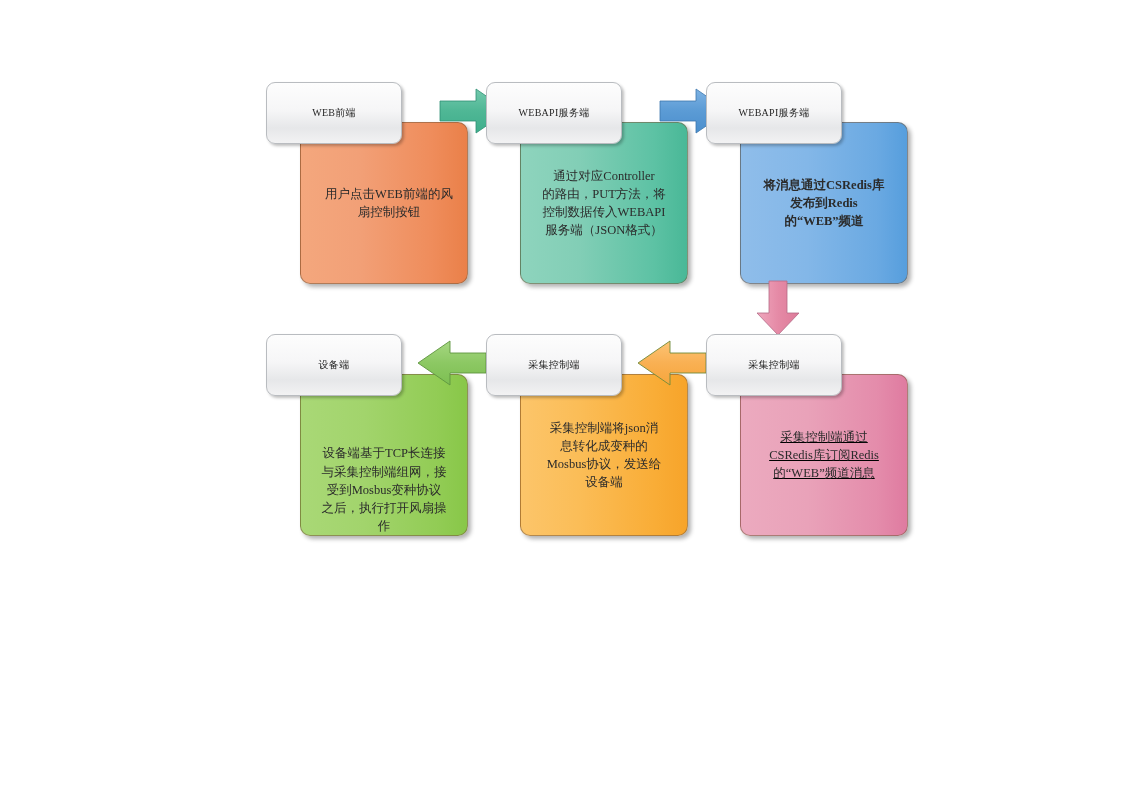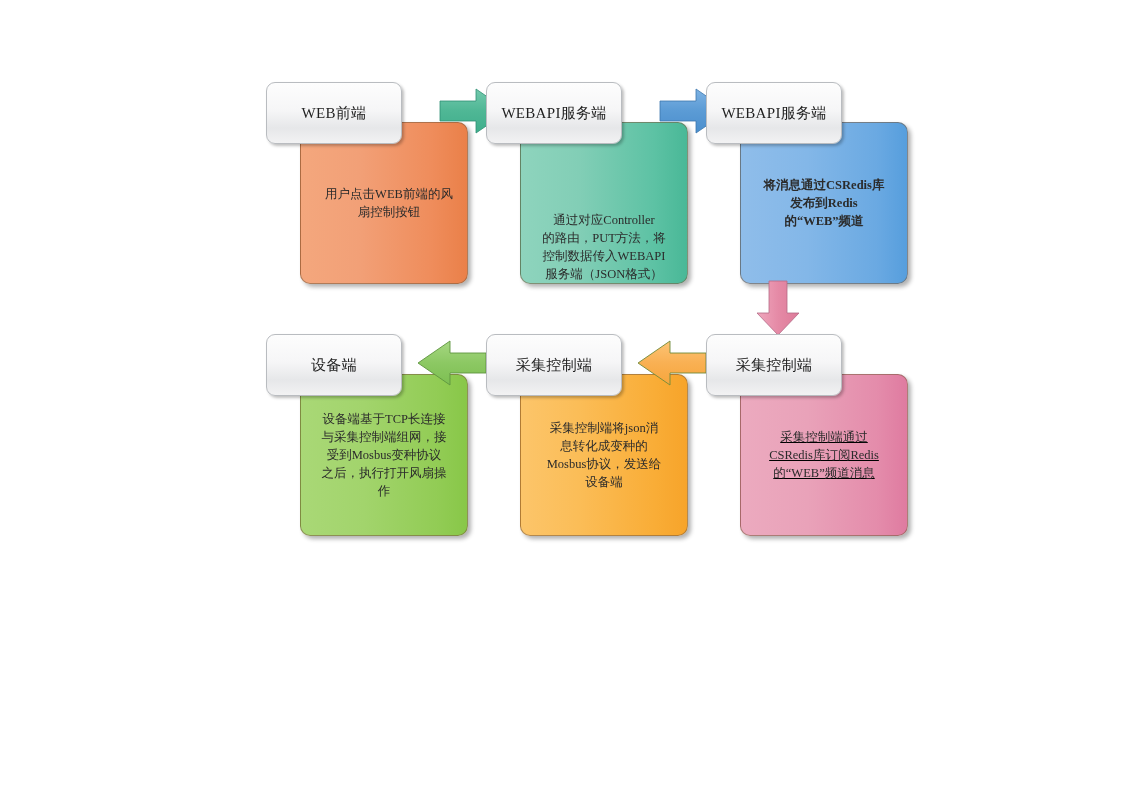--- a/index.html
+++ b/index.html
@@ -56,33 +56,33 @@
     box-sizing: border-box;
     border: 1px solid #b9bcc0;
     background: linear-gradient(to bottom, #fdfdfd 0%, #f6f6f7 45%, #e6e7e9 75%, #f2f2f3 100%);
     box-shadow: 2px 2px 3px rgba(0,0,0,0.25);
     display: flex;
     align-items: center;
     justify-content: center;
     z-index: 5;
   }
   .node-header-text {
-    font-size: 15px;
+    font-size: 10px;
     color: #1f1f1f;
     letter-spacing: 0.3px;
     font-family: "Liberation Serif", "DejaVu Serif", serif;
   }
 
   
   .fill-orange  { background: linear-gradient(to right, #f4a77d 0%, #f2a077 35%, #ef8d5c 78%, #ea8049 100%); }
   .fill-teal    { background: linear-gradient(to right, #8ed4bd 0%, #82ceb6 35%, #5dc2a4 80%, #49b897 100%); }
   .fill-blue    { background: linear-gradient(to right, #8fbdea 0%, #83b7e8 40%, #6aa9e2 82%, #569edd 100%); font-weight: bold; }
   .fill-pink    { background: linear-gradient(to right, #ecaabf 0%, #e9a2b9 40%, #e48cab 82%, #df7ba0 100%); }
   .fill-amber   { background: linear-gradient(to right, #fcc56a 0%, #fbbd57 35%, #f9ad37 80%, #f7a42a 100%); }
-  .fill-green   { background: linear-gradient(to right, #a9d876 0%, #a2d46c 38%, #92cc55 82%, #88c748 100%); }
+  .fill-green   { background: linear-gradient(to right, #a9d876 0%, #a2d46c 38%, #92cc55 82%, #88c748 100%); align-items: flex-end; }
 
   
   .arrow {
     position: absolute;
     z-index: 3;
   }
   .arrow svg { display: block; overflow: visible; }
 </style>
 </head>
 <body>
@@ -106,21 +106,21 @@
           <stop offset="0%" stop-color="#73c9ad"></stop>
           <stop offset="50%" stop-color="#4fb795"></stop>
           <stop offset="100%" stop-color="#3fae8c"></stop>
         </linearGradient>
       </defs>
       <polygon points="0,14 36,14 36,2 68,24 36,46 36,34 0,34" fill="url(#gTeal)" stroke="#2f8f74" stroke-width="0.8"></polygon>
     </svg>
   </div>
 
   <div class="node">
-    <div class="node-body fill-teal" style="left:520px; top:122px; width:168px; height:162px;align-items:flex-end;">
+    <div class="node-body fill-teal" style="left:520px; top:122px; width:168px; height:162px;">
       <div class="node-body-text">通过对应Controller
 的路由，PUT方法，将
 控制数据传入WEBAPI
 服务端（JSON格式）</div>
     </div>
     <div class="node-header" style="left:486px; top:82px; width:136px; height:62px;">
       <div class="node-header-text">WEBAPI服务端</div>
     </div>
   </div>
 

